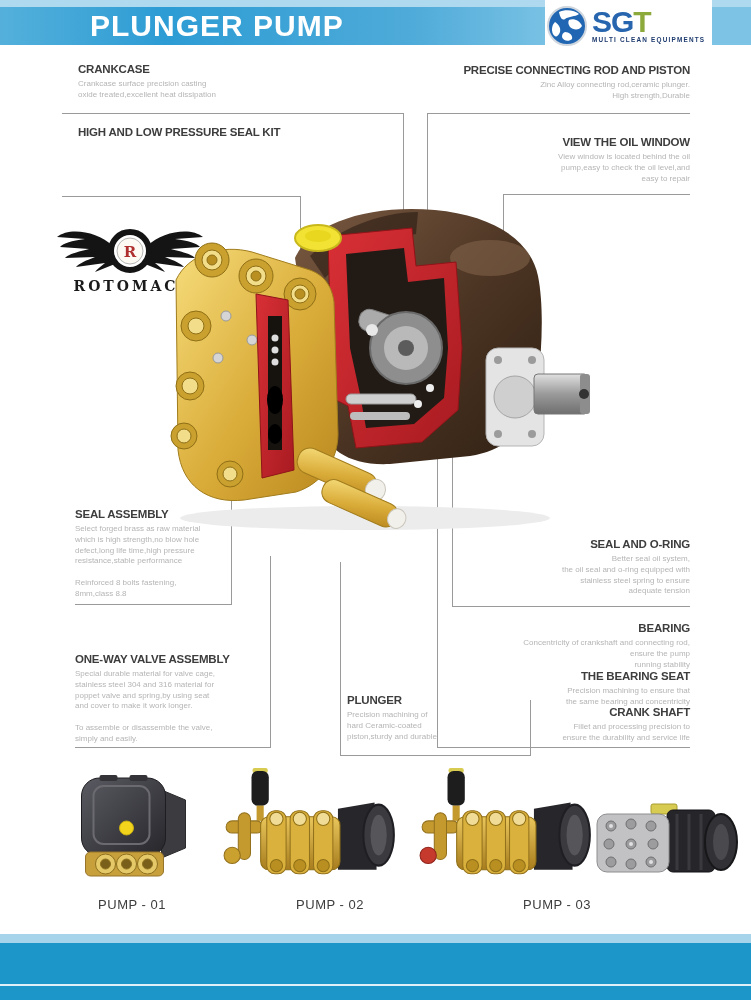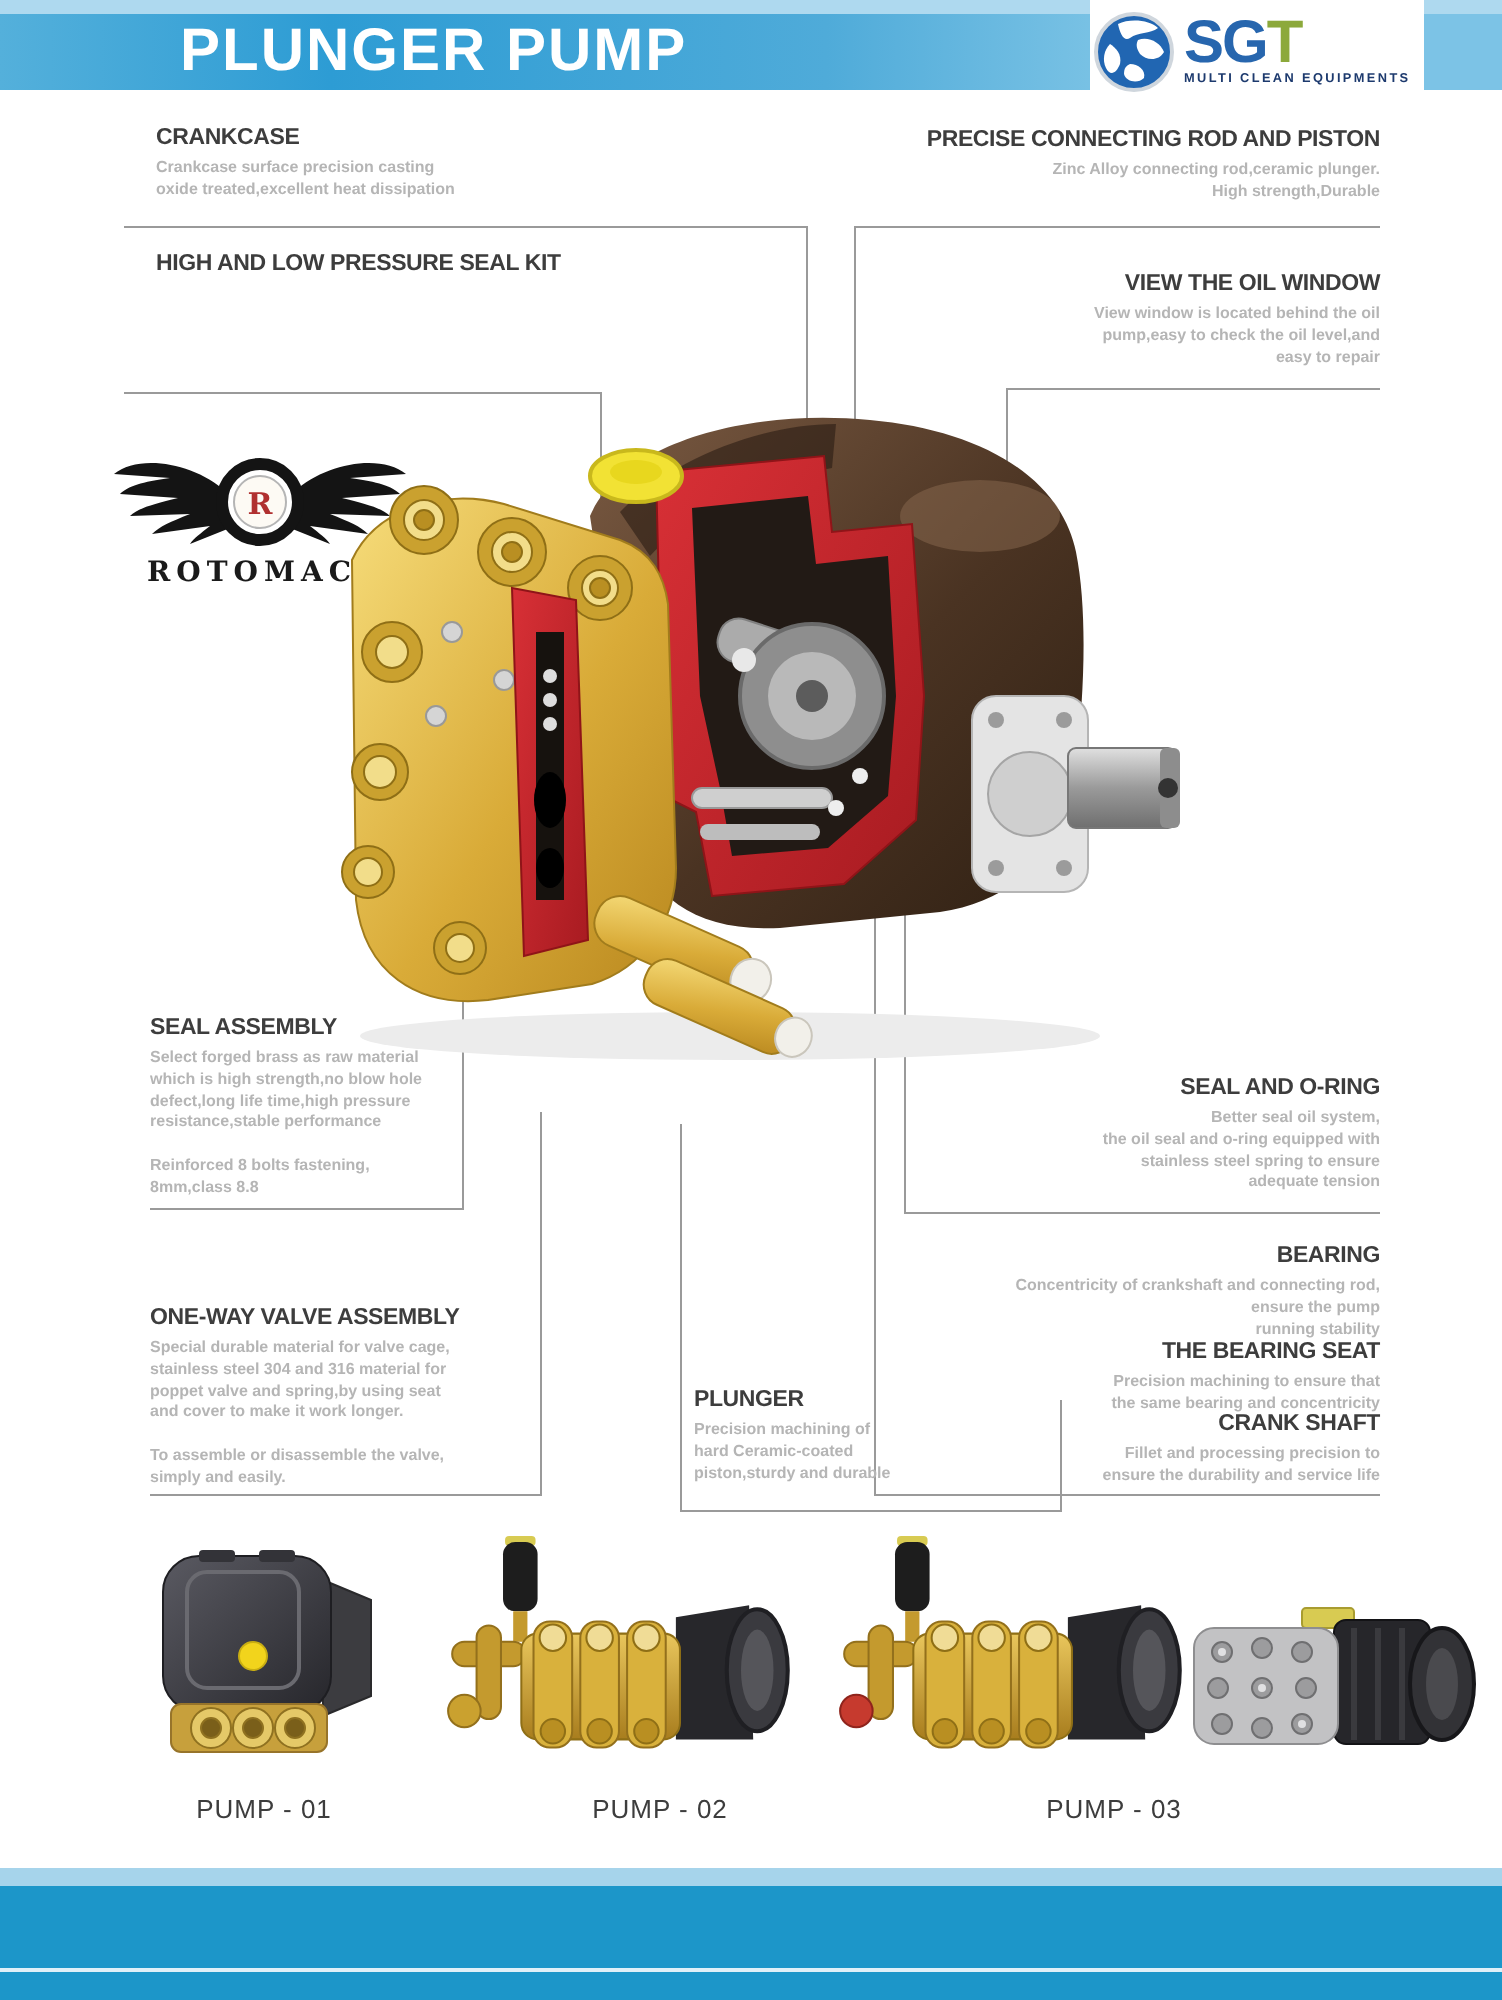--- a/index.html
+++ b/index.html
@@ -15,21 +15,21 @@
             display:flex;align-items:center;}
   .hdr-endblock{position:absolute;left:712px;top:7px;width:39px;height:38px;background:#7cc3e6;}
   .logo-text{margin-left:3px;}
   .sgt-word{font-size:30px;font-weight:bold;line-height:26px;letter-spacing:-1px;}
   .sgt-blue{color:#2766ae;} .sgt-green{color:#8ca93b;}
   .sgt-tag{font-size:6.4px;font-weight:bold;color:#1d3a6e;letter-spacing:1.2px;margin-top:1px;}
   
   .callout{position:absolute;}
   .callout.right{text-align:right;}
   .c-title{font-size:11.5px;font-weight:bold;color:#3d3d3d;letter-spacing:-0.2px;margin-bottom:4px;}
-  .c-desc{font-size:8px;color:#b5b5b5;line-height:1.35;white-space:pre-line;font-weight:bold;}
+  .c-desc{font-size:8px;color:#b5b5b5;line-height:1.35;white-space:pre-line;}
   .ln{position:absolute;background:#9a9a9a;}
   
   .rotomac{position:absolute;left:55px;top:226px;width:150px;text-align:center;}
   .rotomac-name{font-family:"DejaVu Serif", serif;font-weight:bold;font-size:14px;color:#1a1a1a;
                 letter-spacing:3px;margin-top:1px;}
   .rotomac-name sup{font-size:8px;letter-spacing:0;}
   
   .prod-label{position:absolute;width:110px;text-align:center;font-size:13px;color:#3d3d3d;
               letter-spacing:0.5px;top:897px;}
   

